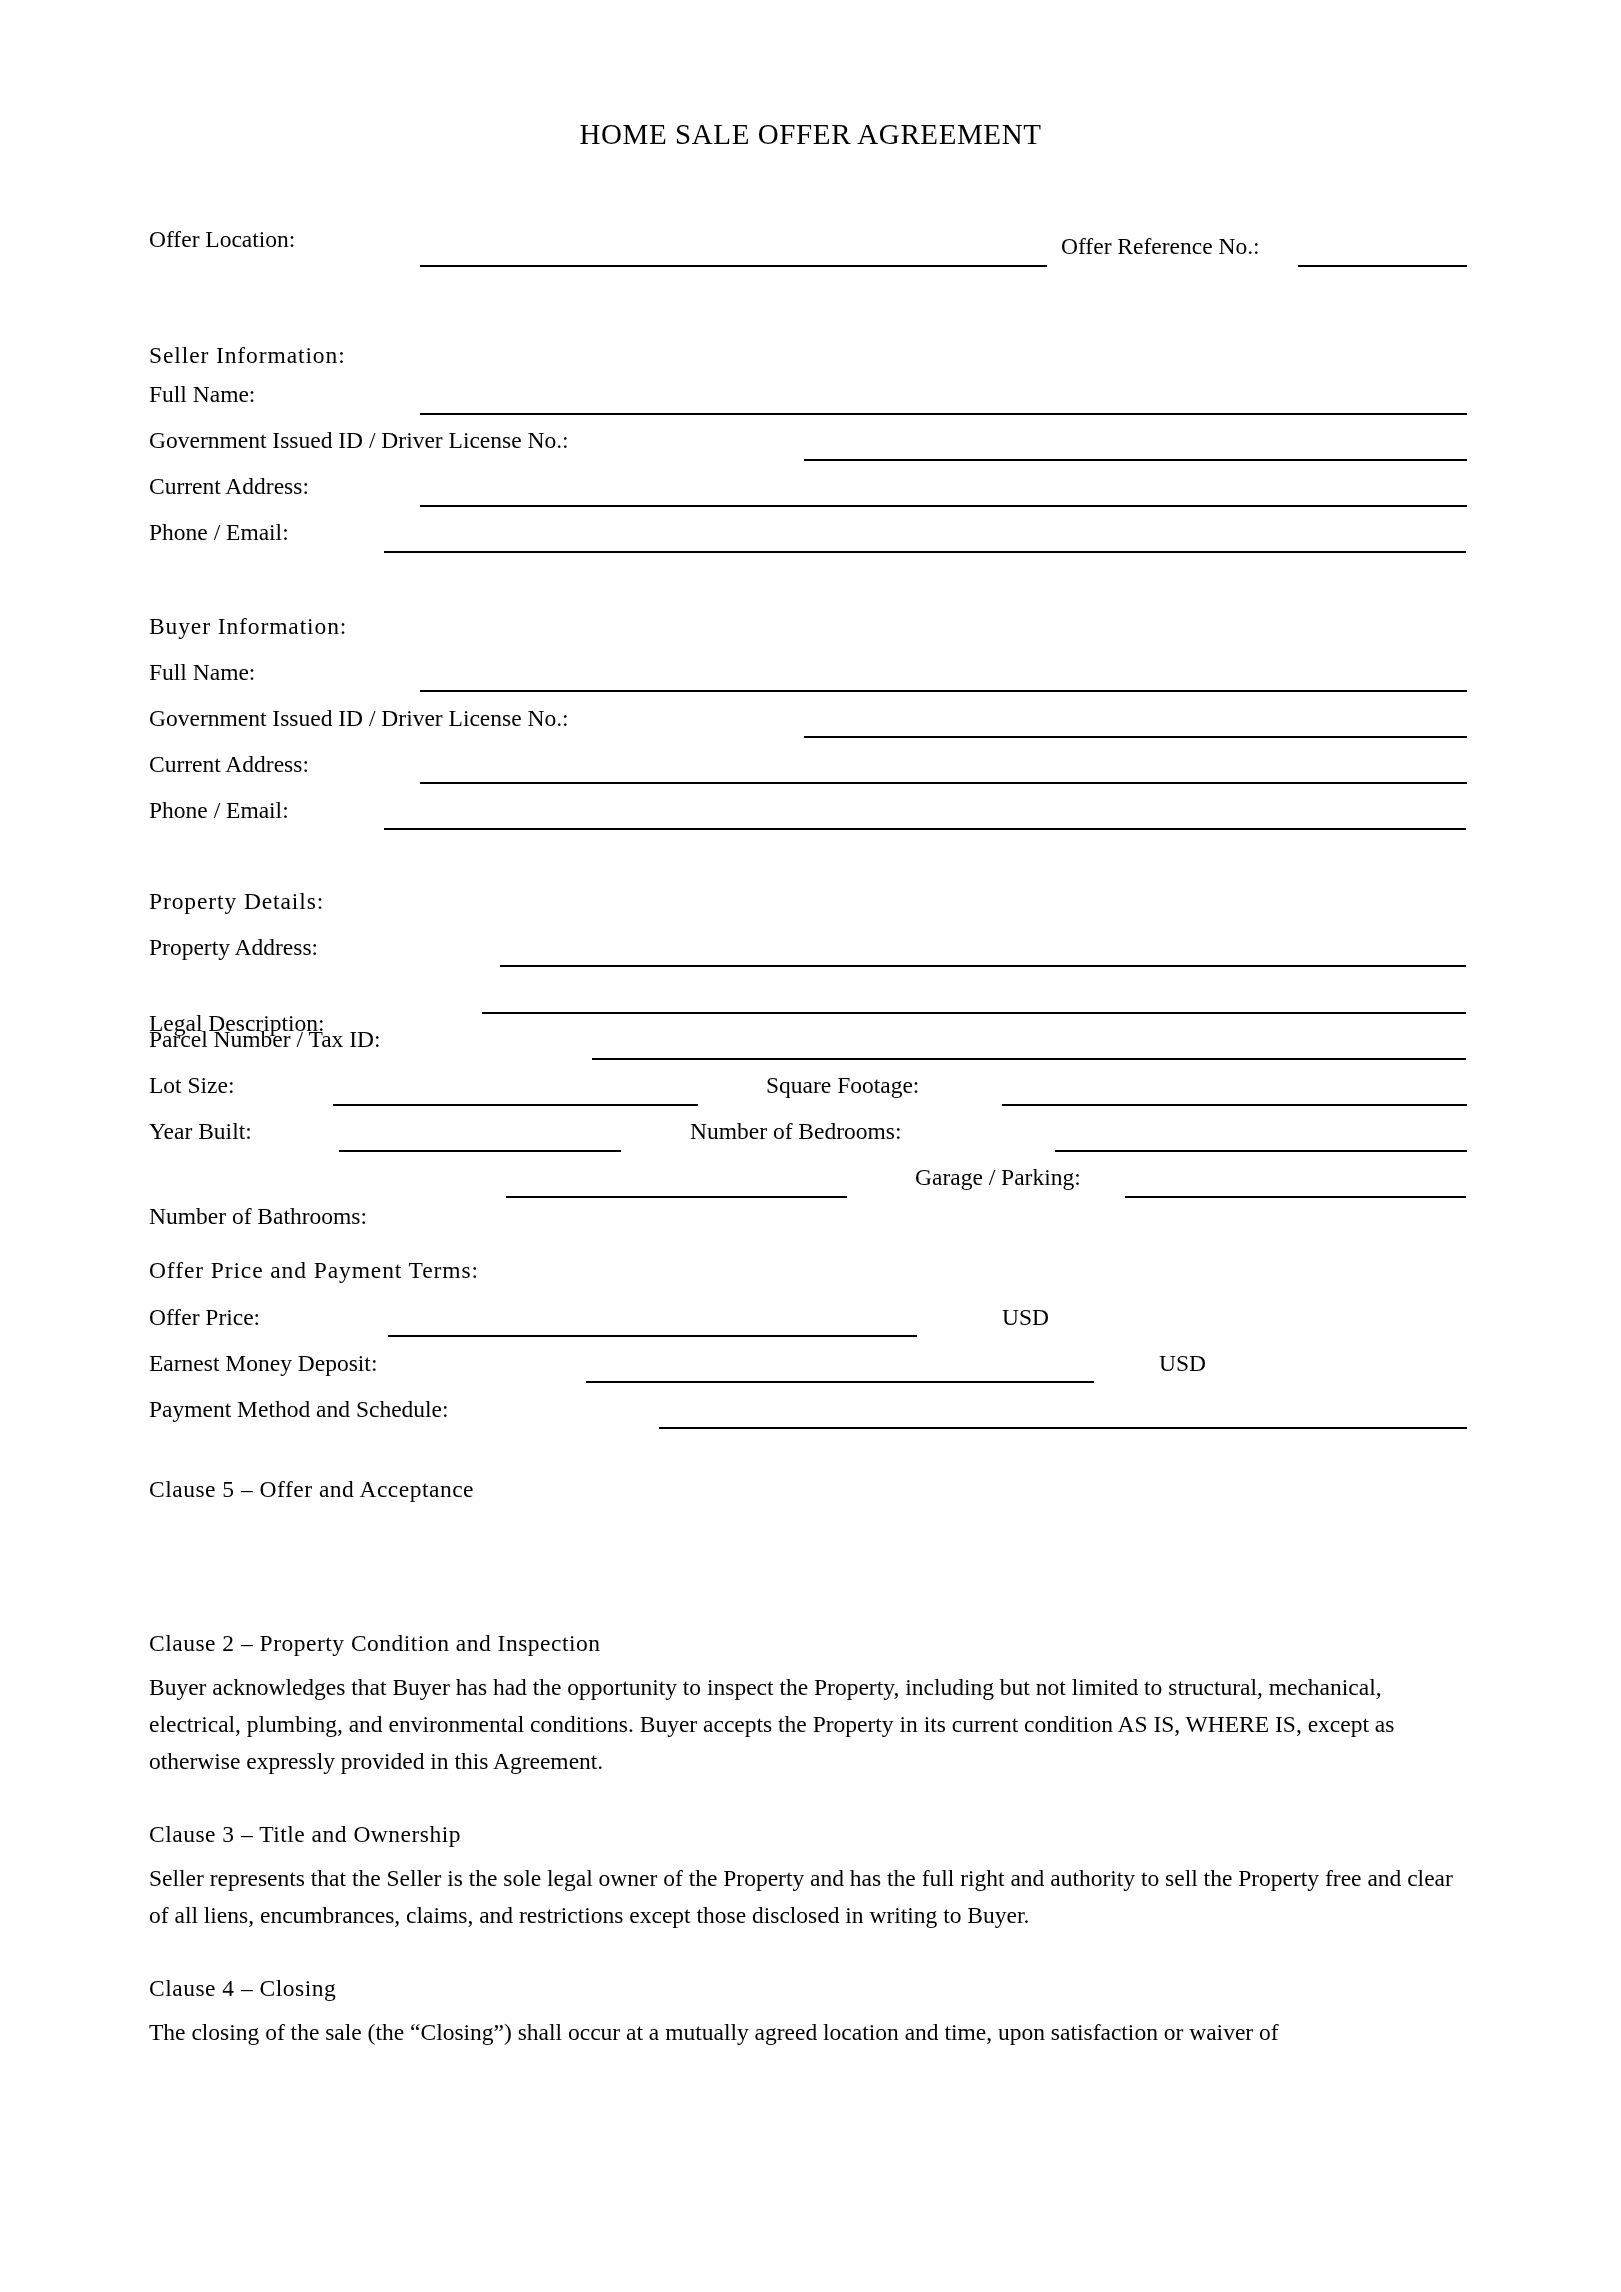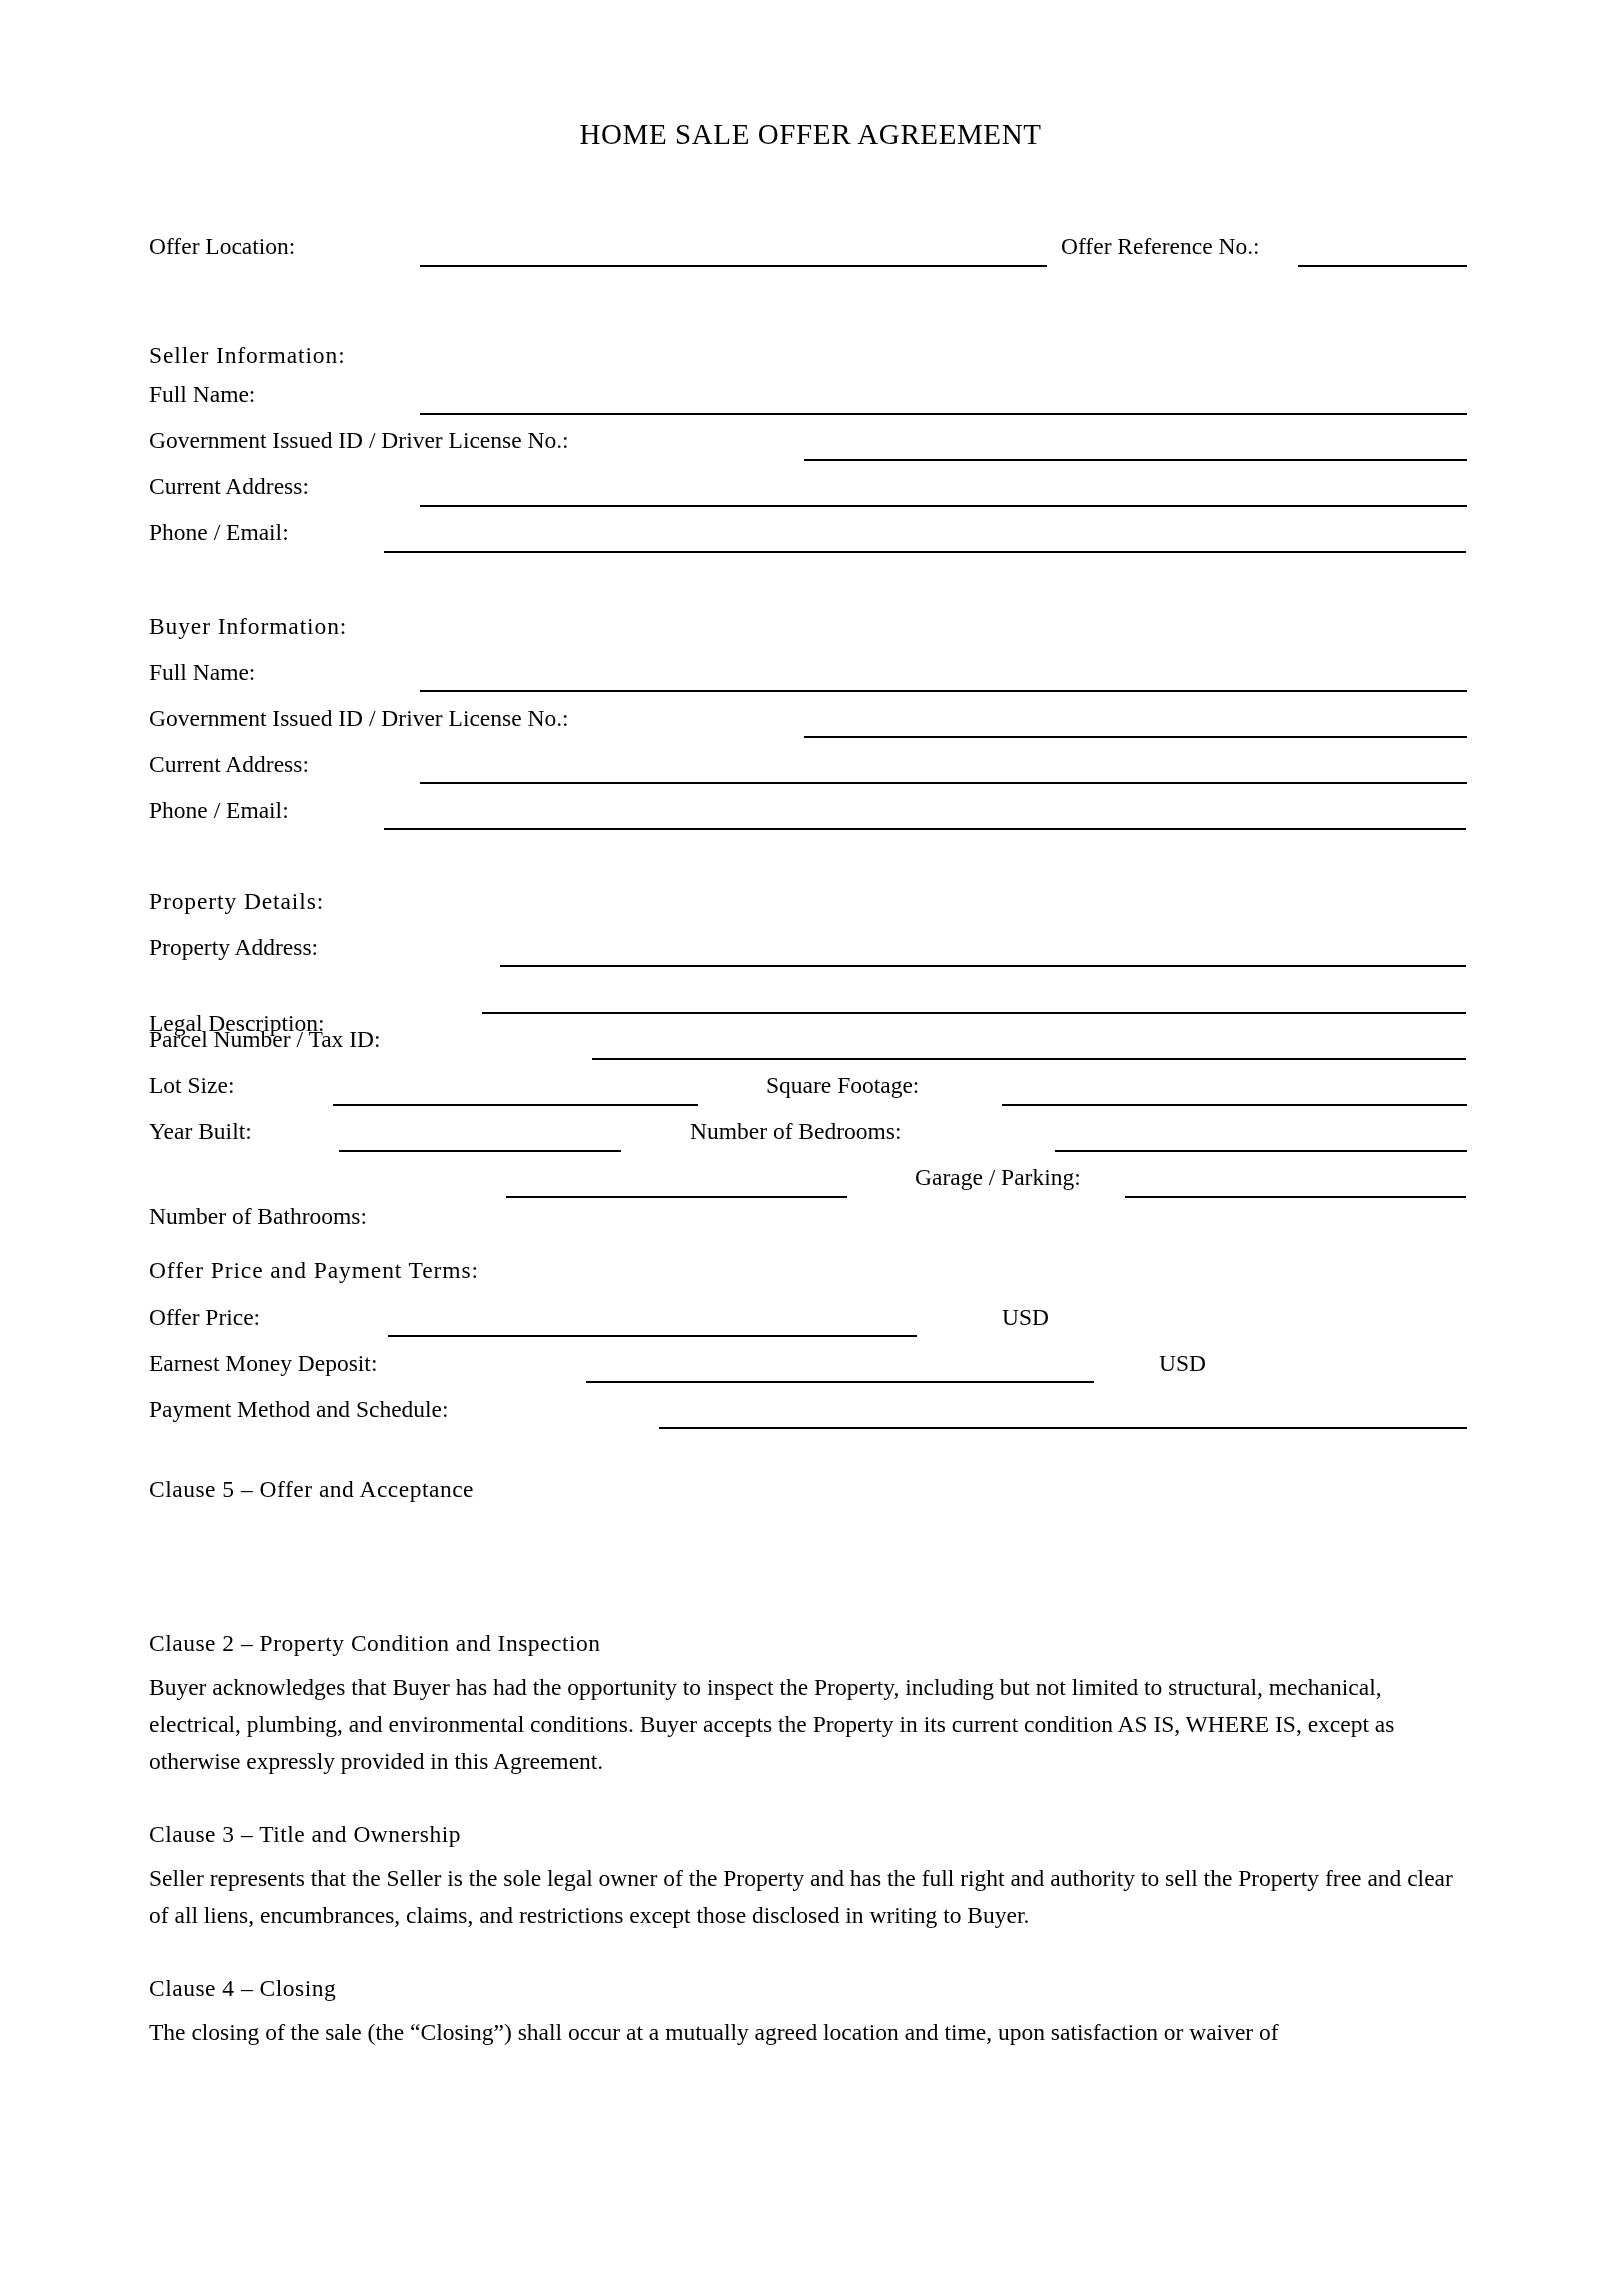--- a/index.html
+++ b/index.html
@@ -66,21 +66,21 @@
     text-align: left;
   }
 </style>
 </head>
 <body>
 
 <div class="page">
 
   <div class="doc-title">HOME SALE OFFER AGREEMENT</div>
 
-  <div class="lbl" style="left:149px; top:235px;">Offer Location:</div>
+  <div class="lbl" style="left:149px; top:228px;">Offer Location:</div>
   <div class="rule" style="left:420px; top:265px; width:627px;"></div>
 
   <div class="lbl" style="left:1061px; top:235px;">Offer Reference No.:</div>
   <div class="rule" style="left:1298px; top:265px; width:169px;"></div>
 
   <div class="lbl sec-head" style="left:149px; top:344px;">Seller Information:</div>
 
   <div class="lbl" style="left:149px; top:383px;">Full Name:</div>
   <div class="rule" style="left:420px; top:413px; width:1047px;"></div>
 

